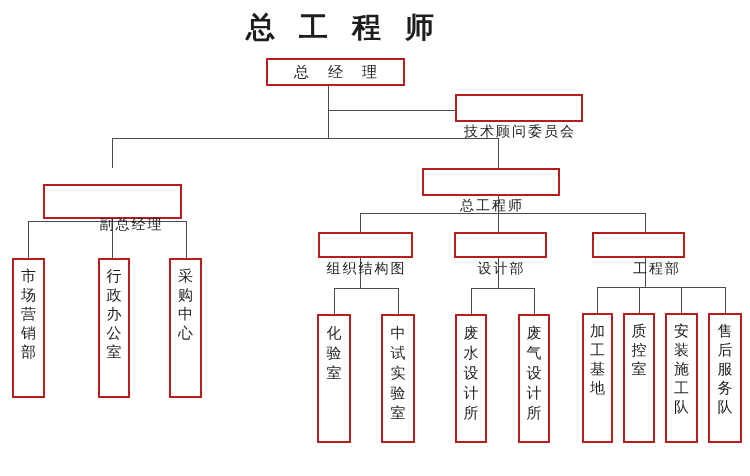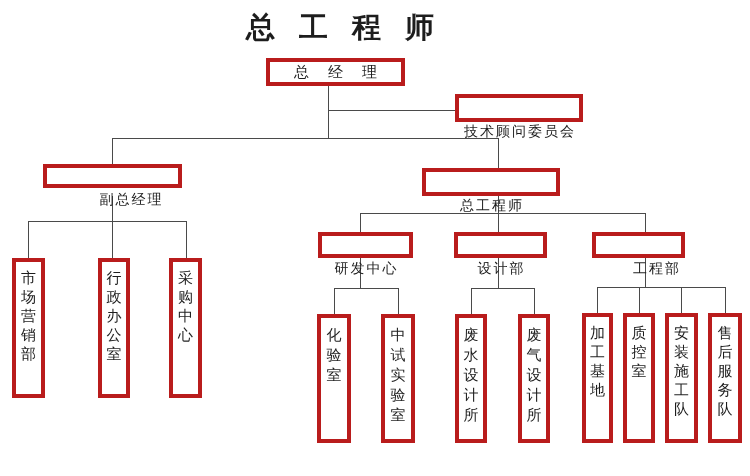--- a/index.html
+++ b/index.html
@@ -10,38 +10,38 @@
   
   #title{
     position:absolute;left:0;top:10px;width:680px;text-align:center;
     font-size:29px;font-weight:bold;line-height:34px;
   }
   #title span{letter-spacing:24px;margin-right:-24px;}
   
   .line{position:absolute;background:#4a4a4a;z-index:1;}
   
   .node{
-    position:absolute;z-index:2;background:#ffffff;border:4px solid #b91c1c;
+    position:absolute;z-index:2;background:#ffffff;border:2px solid #b91c1c;
     box-sizing:border-box;display:flex;align-items:center;justify-content:center;
     font-size:14px;line-height:1;
   }
   .node.wide span{letter-spacing:2px;margin-right:-2px;margin-top:45px;}
   #n-gm span{letter-spacing:19px;margin-right:-19px;font-size:15px;}
   
   .node.vert{
     align-items:flex-start;justify-content:center;
     font-size:15px;
   }
   .node.vert span{white-space:pre-line;text-align:center;display:block;padding-top:7px;line-height:19px;}
   .node.vert.p20 span{line-height:20px;}
 
   
   #n-gm   {left:266px;top:58px; width:139px;height:28px;}
   #n-adv  {left:455px;top:94px; width:128px;height:28px;}
-  #n-dep  {left:43px; top:164px;width:139px;height:24px;padding-left:36px;}
+  #n-dep  {left:43px; top:184px;width:139px;height:35px;padding-left:36px;}
   #n-chief{left:422px;top:168px;width:138px;height:28px;}
   #n-rd   {left:318px;top:232px;width:95px; height:26px;}
   #n-des  {left:454px;top:232px;width:93px; height:26px;}
   #n-eng  {left:592px;top:232px;width:93px; height:26px;padding-left:35px;}
   #n-mkt  {left:12px; top:258px;width:33px;height:140px;}
   #n-adm  {left:98px; top:258px;width:32px;height:140px;}
   #n-pur  {left:169px;top:258px;width:33px;height:140px;}
   #n-lab  {left:317px;top:314px;width:34px;height:129px;}
   #n-pilot{left:381px;top:314px;width:34px;height:129px;}
   #n-ww   {left:455px;top:314px;width:32px;height:129px;}
@@ -117,21 +117,21 @@
   <div class="node wide" id="n-adv">
     <span>技术顾问委员会</span>
   </div>
   <div class="node wide" id="n-dep">
     <span>副总经理</span>
   </div>
   <div class="node wide" id="n-chief">
     <span>总工程师</span>
   </div>
   <div class="node wide" id="n-rd">
-    <span>研发中心</span>
+    <span>组织结构图</span>
   </div>
   <div class="node wide" id="n-des">
     <span>设计部</span>
   </div>
   <div class="node wide" id="n-eng">
     <span>工程部</span>
   </div>
 
   <div class="node vert" id="n-mkt">
     <span>市

